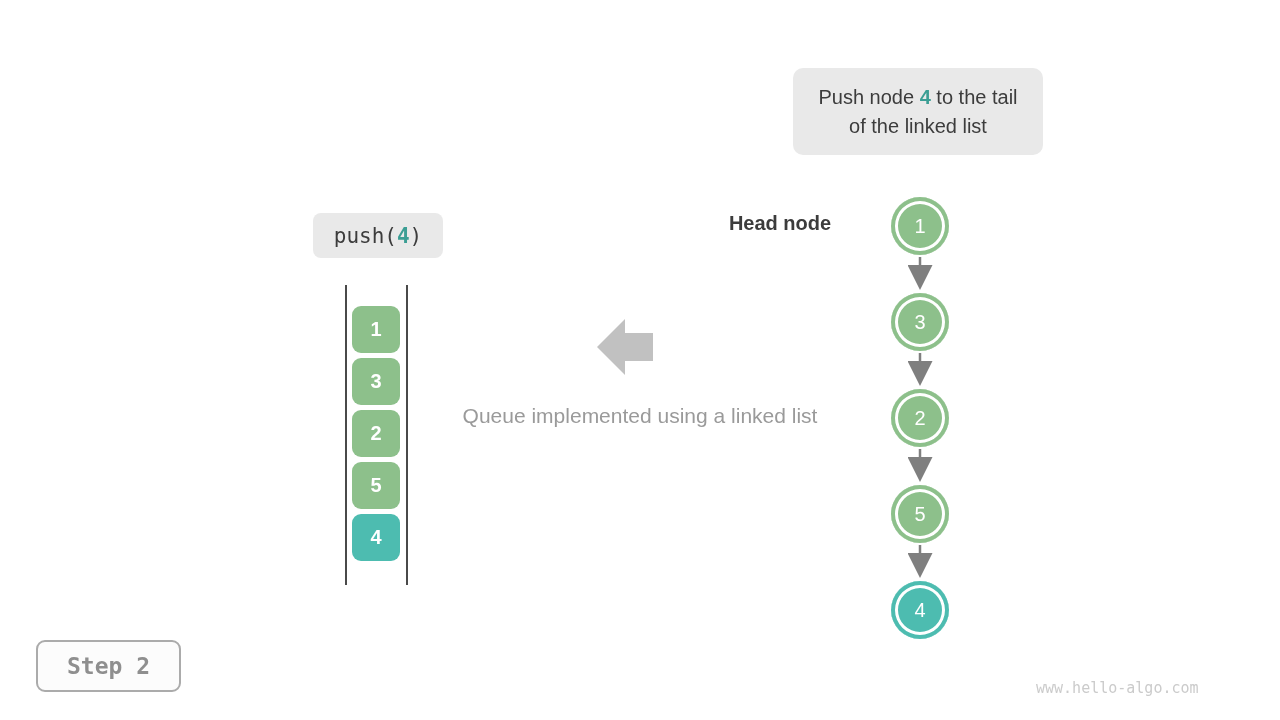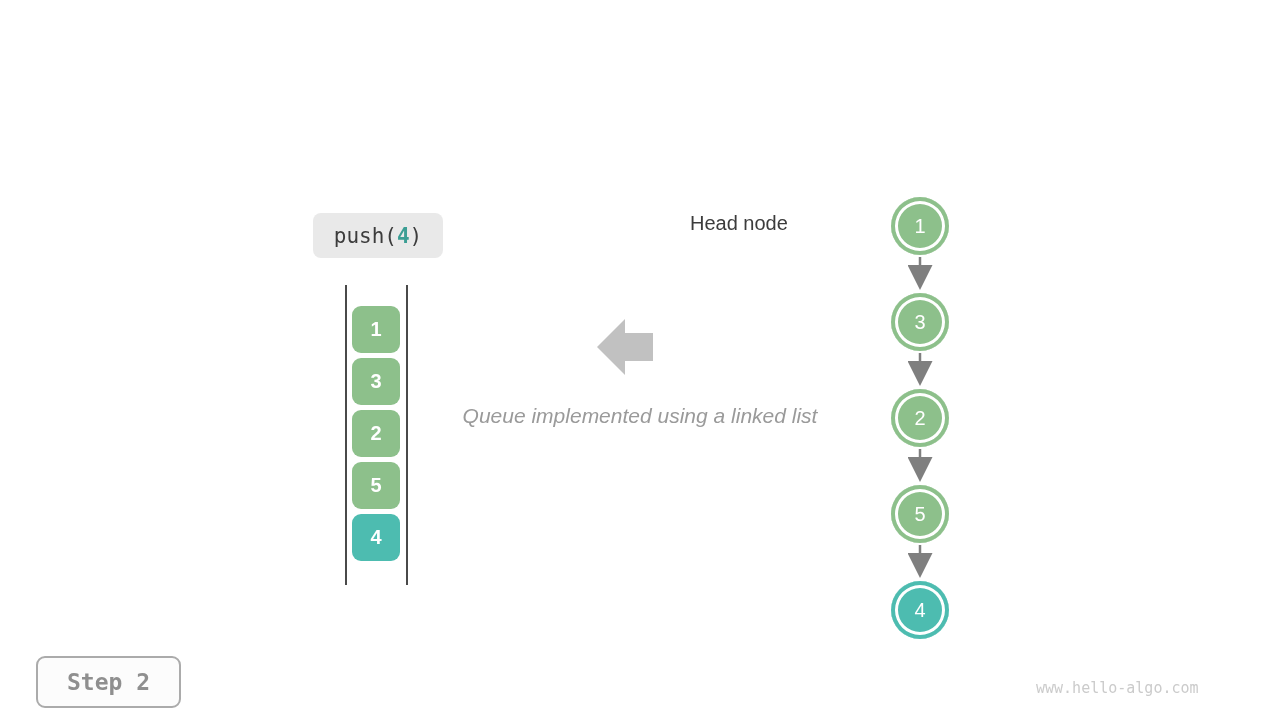--- a/index.html
+++ b/index.html
@@ -24,53 +24,56 @@
   .wall.right{left:406px;}
 
   
   .cell{position:absolute;left:352px;width:48px;height:47px;border-radius:9px;
         background:var(--green);color:#ffffff;font-size:20px;font-weight:bold;
         text-align:center;line-height:47px;}
   .cell.teal{background:var(--teal);}
 
   
   .caption{position:absolute;left:420px;top:404px;width:440px;text-align:center;
-           font-size:21px;color:var(--gray_text);font-style:italic;}
+           font-size:21px;color:var(--gray_text);}
   .overlay-svg{position:absolute;left:0;top:0;pointer-events:none;}
 
   
-  .side-label{position:absolute;width:180px;left:690px;text-align:left;
-              font-size:20px;font-weight:normal;color:var(--dark_text);}
+  .side-label{position:absolute;width:180px;left:690px;text-align:center;
+              font-size:20px;font-weight:bold;color:var(--dark_text);}
   .side-label.head{top:212px;}
   .side-label.tail{top:596px;}
 
   
   .node{position:absolute;left:891px;width:58px;height:58px;border-radius:50%;
         background:var(--green);color:#ffffff;font-size:20px;text-align:center;line-height:58px;
         box-shadow:inset 0 0 0 4px var(--green), inset 0 0 0 7px #ffffff;}
   .node.teal{background:var(--teal);
         box-shadow:inset 0 0 0 4px var(--teal), inset 0 0 0 7px #ffffff;}
 
   
   .step-badge{position:absolute;left:36px;top:640px;width:145px;height:52px;border-radius:9px;
               background:#fcfcfc;border:2px solid #ababab;box-sizing:border-box;
               display:flex;align-items:center;justify-content:center;
               font-family:"DejaVu Sans Mono","Liberation Mono",monospace;
-              font-size:23px;font-weight:bold;color:#8f8f8f;margin-top:16px;}
+              font-size:23px;font-weight:bold;color:#8f8f8f;}
 
   
   .watermark{position:absolute;left:1036px;top:679px;width:200px;text-align:left;
              font-family:"DejaVu Sans Mono","Liberation Mono",monospace;
              font-size:15px;color:#cbcbcb;}
 </style>
 </head>
 <body>
 
 <div class="canvas">
 
+  <div class="tooltip">
+    <div class="tooltip-text"><span>Push node </span><span class="hl">4</span><span> to the tail of the linked list</span></div>
+  </div>
 
   <div class="push-label">
       <span>push(</span>
       <span class="hl">4</span>
       <span>)</span>
     </div>
 
   <div class="wall left"></div>
   <div class="wall right"></div>
 

